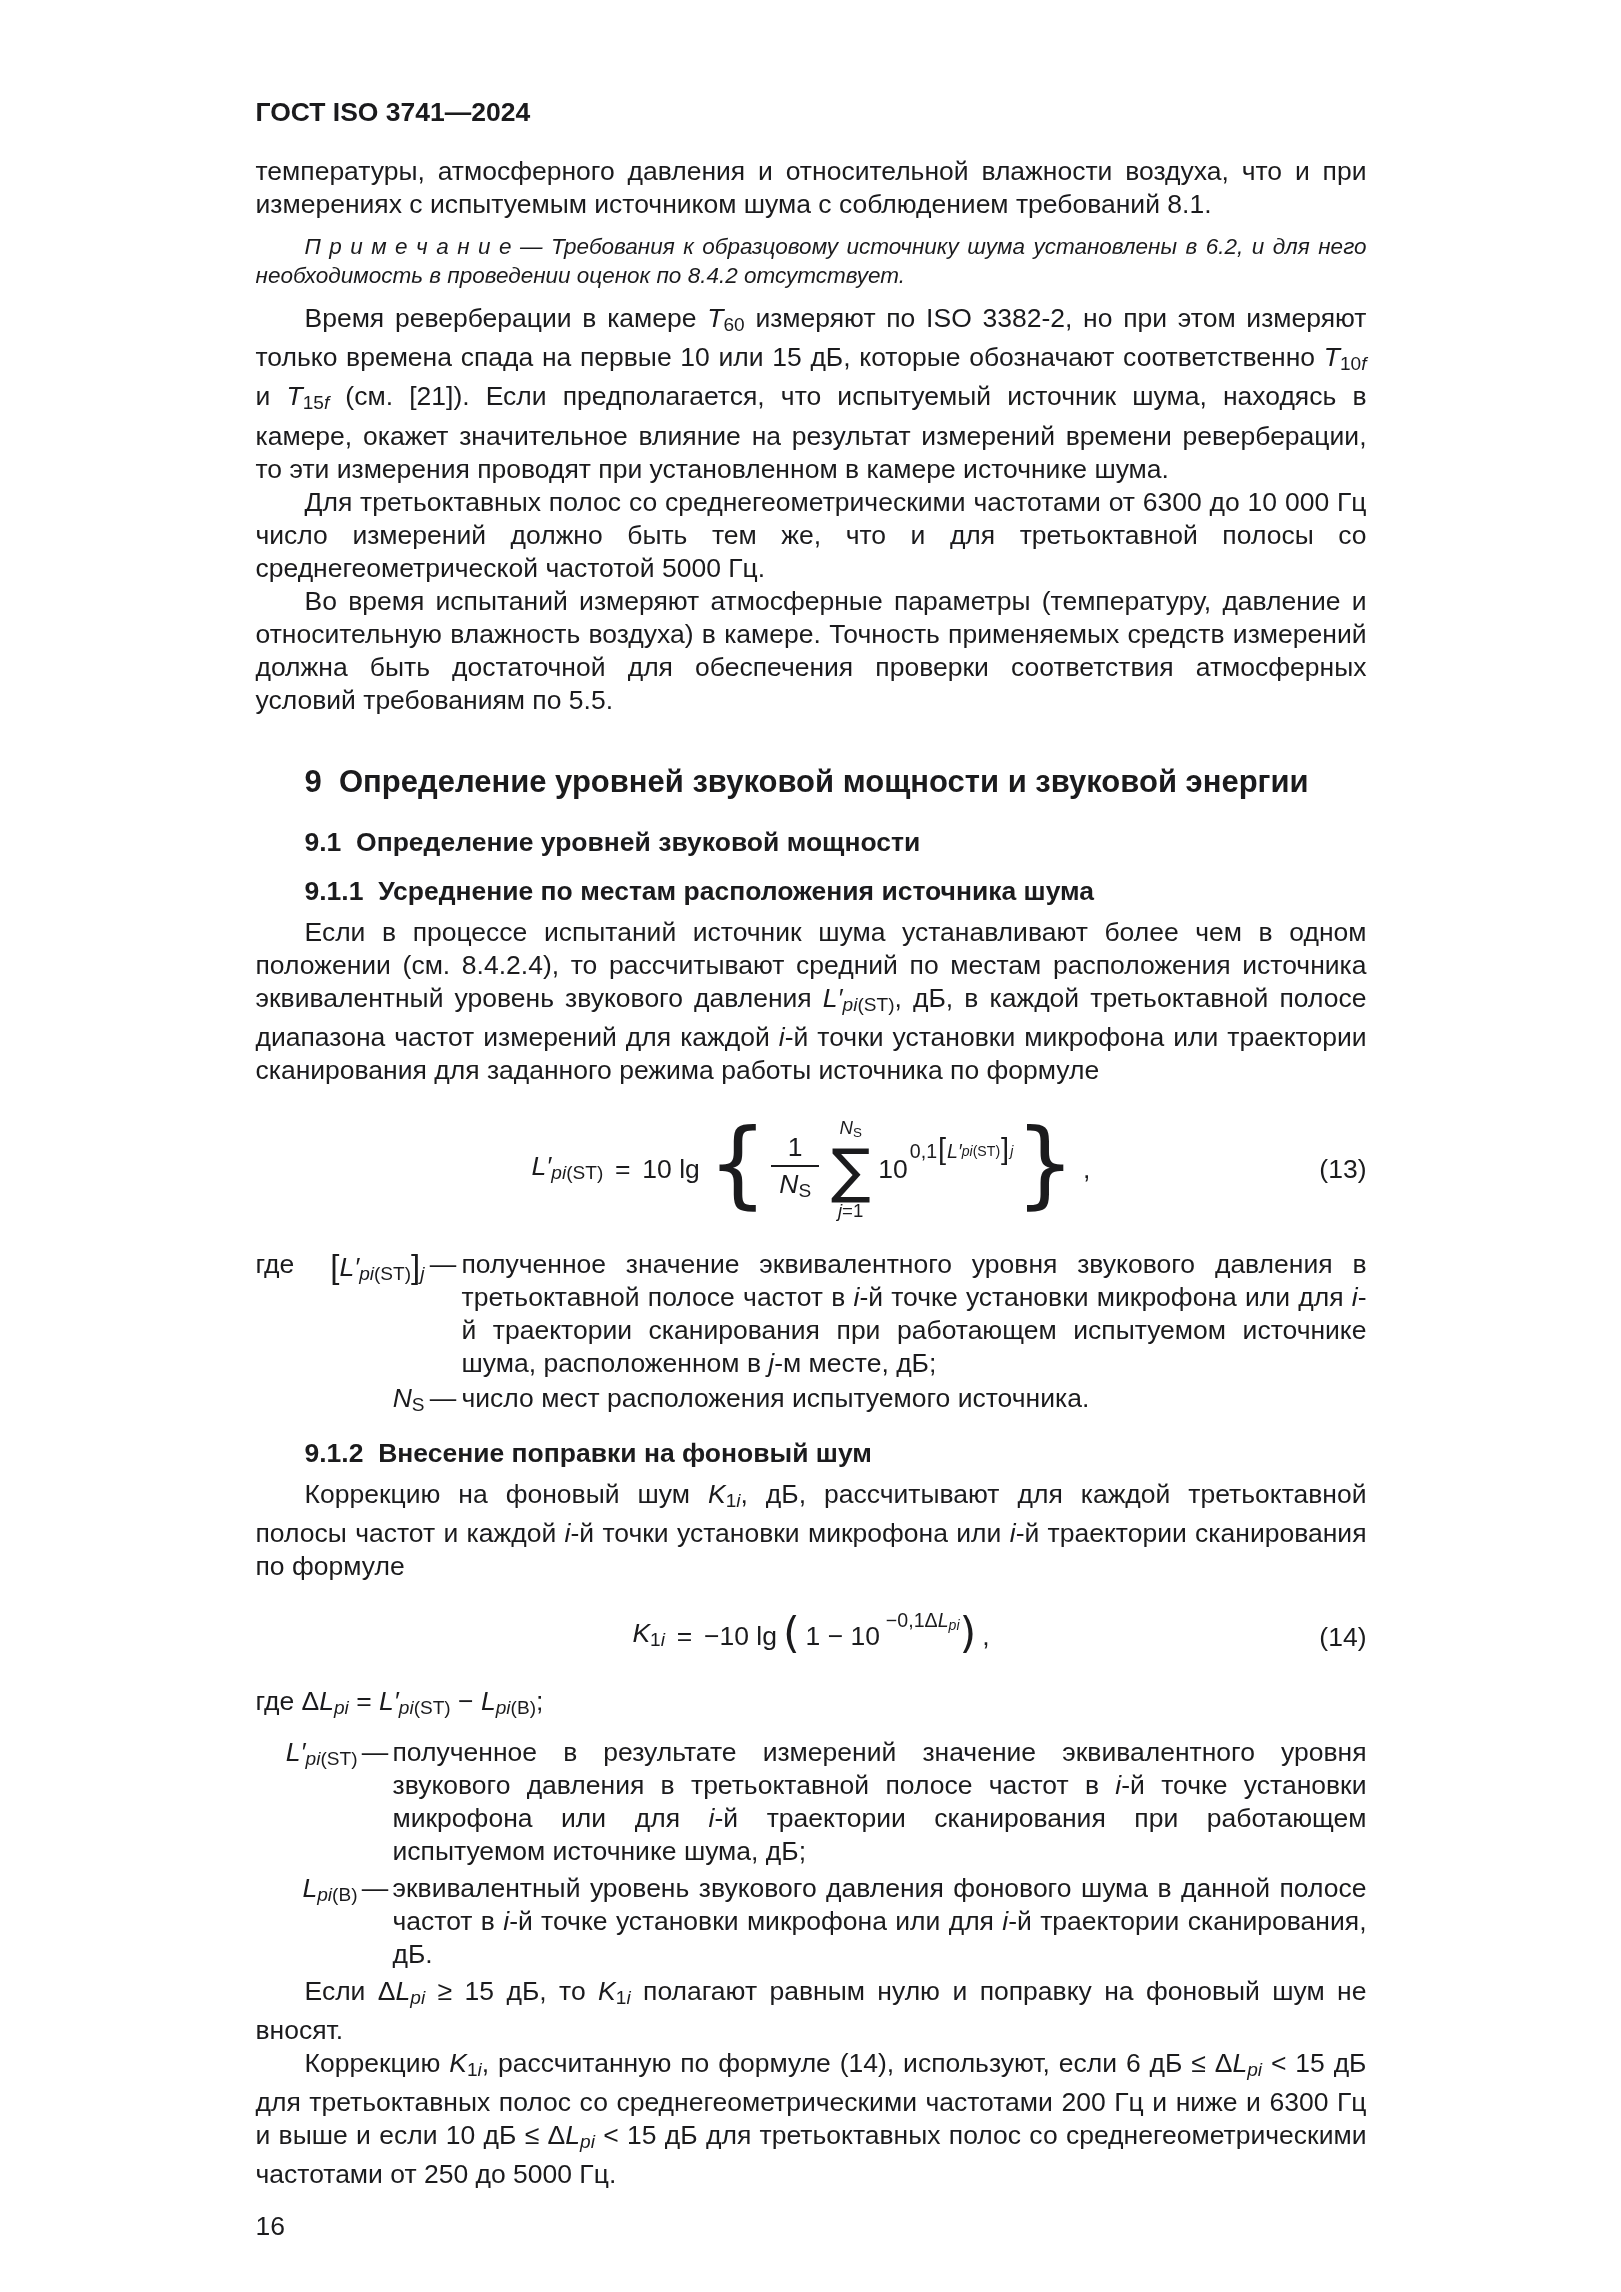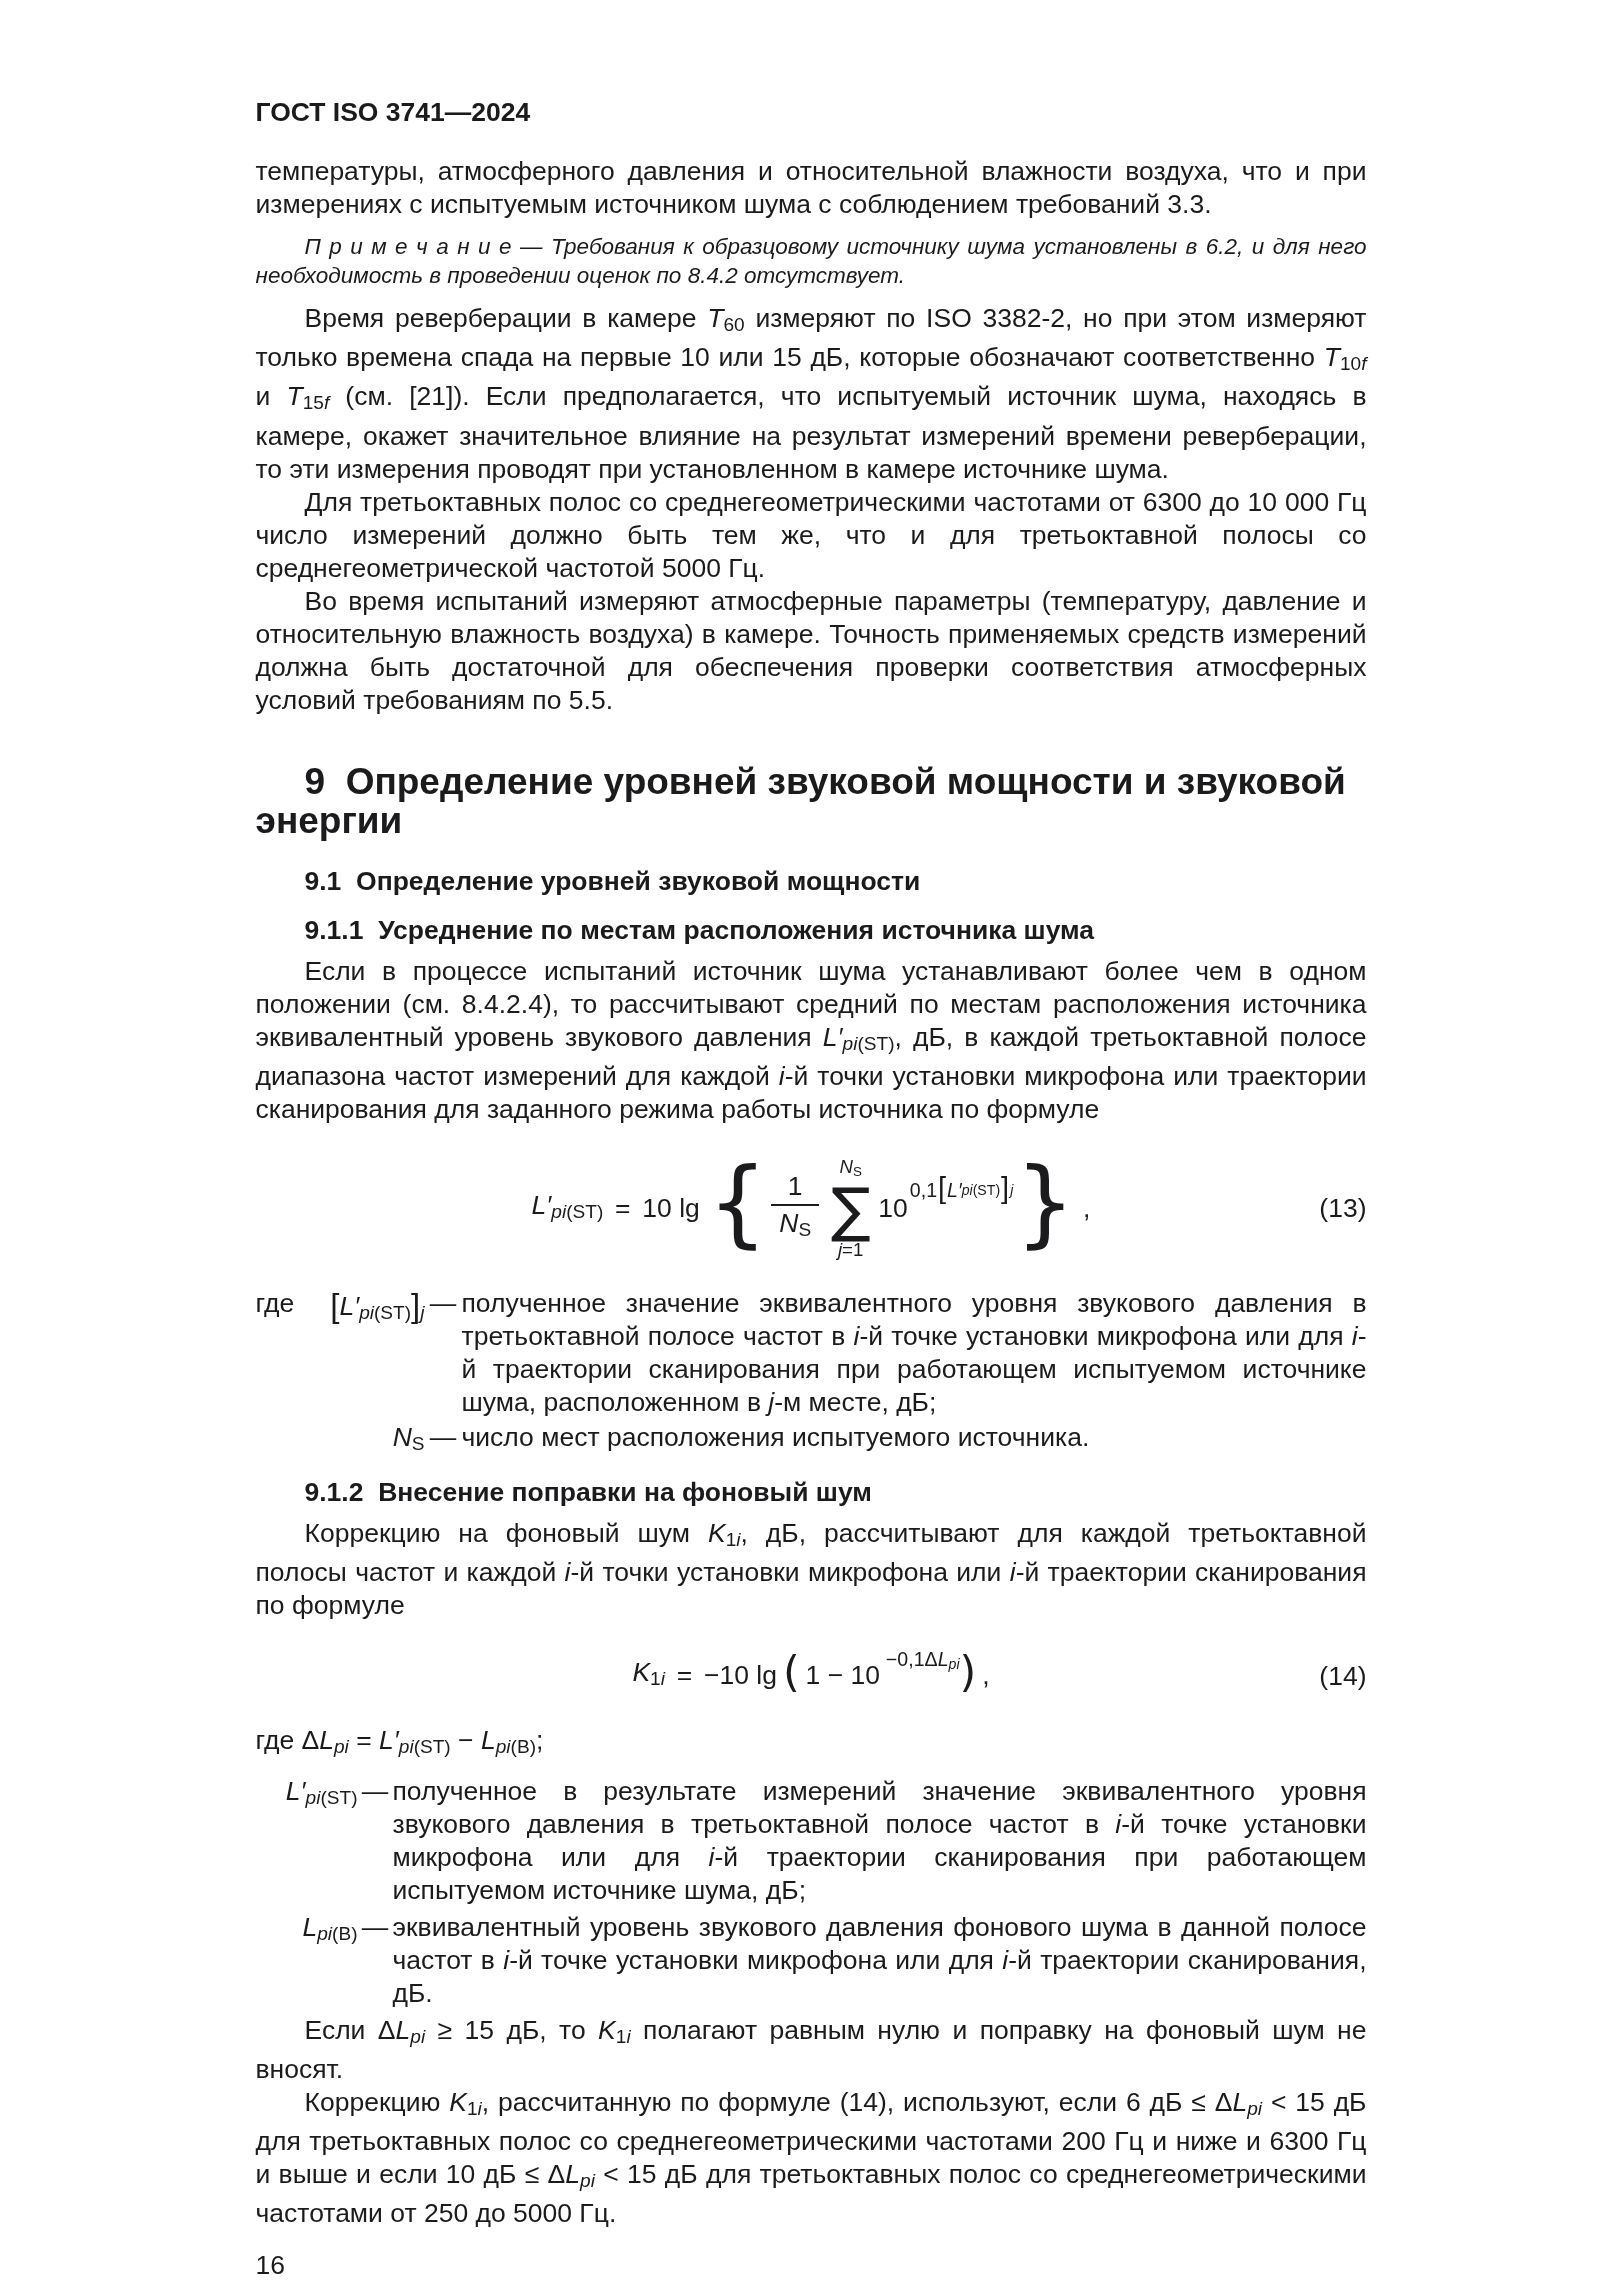--- a/index.html
+++ b/index.html
@@ -8,21 +8,21 @@
     width: 1370px; height: 2293px; margin: 0 auto; background: #ffffff;
     padding: 96px 129px 0 130px; overflow: hidden; position: relative;
     font-family: "Liberation Sans", "DejaVu Sans", sans-serif;
     font-size: 26.5px; line-height: 33px; color: #1b1b1d;
   }
   .doc-header { font-weight: bold; margin-bottom: 25.5px; white-space: pre-wrap; }
   p { margin: 0; text-align: justify; text-indent: 49px; }
   .no-indent { text-indent: 0; }
   .note { font-size: 22.5px; line-height: 29px; margin: 11.8px 0 11.8px; font-style: italic; }
   .h-sub { font-weight: bold; text-align: left; text-indent: 49px; margin: 23.5px 0 13.7px; white-space: pre-wrap; }
-  .h-main { font-weight: bold; font-size: 37px; line-height: 39px; text-align: left; text-indent: 49px; margin: 45px 0 25.5px; white-space: pre-wrap; }
+  .h-main { font-weight: bold; font-size: 31px; line-height: 39px; text-align: left; text-indent: 49px; margin: 45px 0 25.5px; white-space: pre-wrap; }
   .h-91 { margin: 0 0 15.7px; }
   .h-911 { margin: 0 0 7.8px; }
   .h-912 { margin: 15.7px 0 7.8px; }
 
   .s-i { font-style: italic; }
   .s-sub { font-size: 0.72em; vertical-align: -0.22em; }
   .s-isub { font-style: italic; font-size: 0.72em; vertical-align: -0.22em; }
 
   .formula-block { position: relative; display: flex; justify-content: center; align-items: center; margin: 23.5px 0 19.6px; min-height: 118px; }
   .formula-block.compact { min-height: 69px; margin: 19.6px 0 13.7px; align-items: center; }
@@ -58,21 +58,21 @@
 
   .page-number { margin-top: 19px; }
 </style>
 </head>
 <body>
 
 <div class="page">
 
   <div class="doc-header">ГОСТ ISO 3741—2024</div>
 
-  <p class="no-indent">температуры, атмосферного давления и относительной влажности воздуха, что и при измерениях с испытуемым источником шума с соблюдением требований 3.3.</p>
+  <p class="no-indent">температуры, атмосферного давления и относительной влажности воздуха, что и при измерениях с испытуемым источником шума с соблюдением требований 8.1.</p>
 
   <p class="note">П р и м е ч а н и е — Требования к образцовому источнику шума установлены в 6.2, и для него необходимость в проведении оценок по 8.4.2 отсутствует.</p>
 
 
   <p><span>Время реверберации в камере </span><span class="s-i">T</span><span class="s-sub">60</span><span> измеряют по ISO 3382-2, но при этом измеряют только времена спада на первые 10 или 15 дБ, которые обозначают соответственно </span><span class="s-i">T</span><span class="s-sub">10</span><span class="s-isub">f</span><span> и </span><span class="s-i">T</span><span class="s-sub">15</span><span class="s-isub">f</span><span> (см. [21]). Если предполагается, что испытуемый источник шума, находясь в камере, окажет значительное влияние на результат измерений времени реверберации, то эти измерения проводят при установленном в камере источнике шума.</span></p>
 
   <p>Для третьоктавных полос со среднегеометрическими частотами от 6300 до 10 000 Гц число измерений должно быть тем же, что и для третьоктавной полосы со среднегеометрической частотой 5000 Гц.</p>
 
 
   <p>Во время испытаний измеряют атмосферные параметры (температуру, давление и относительную влажность воздуха) в камере. Точность применяемых средств измерений должна быть достаточной для обеспечения проверки соответствия атмосферных условий требованиям по 5.5.</p>

